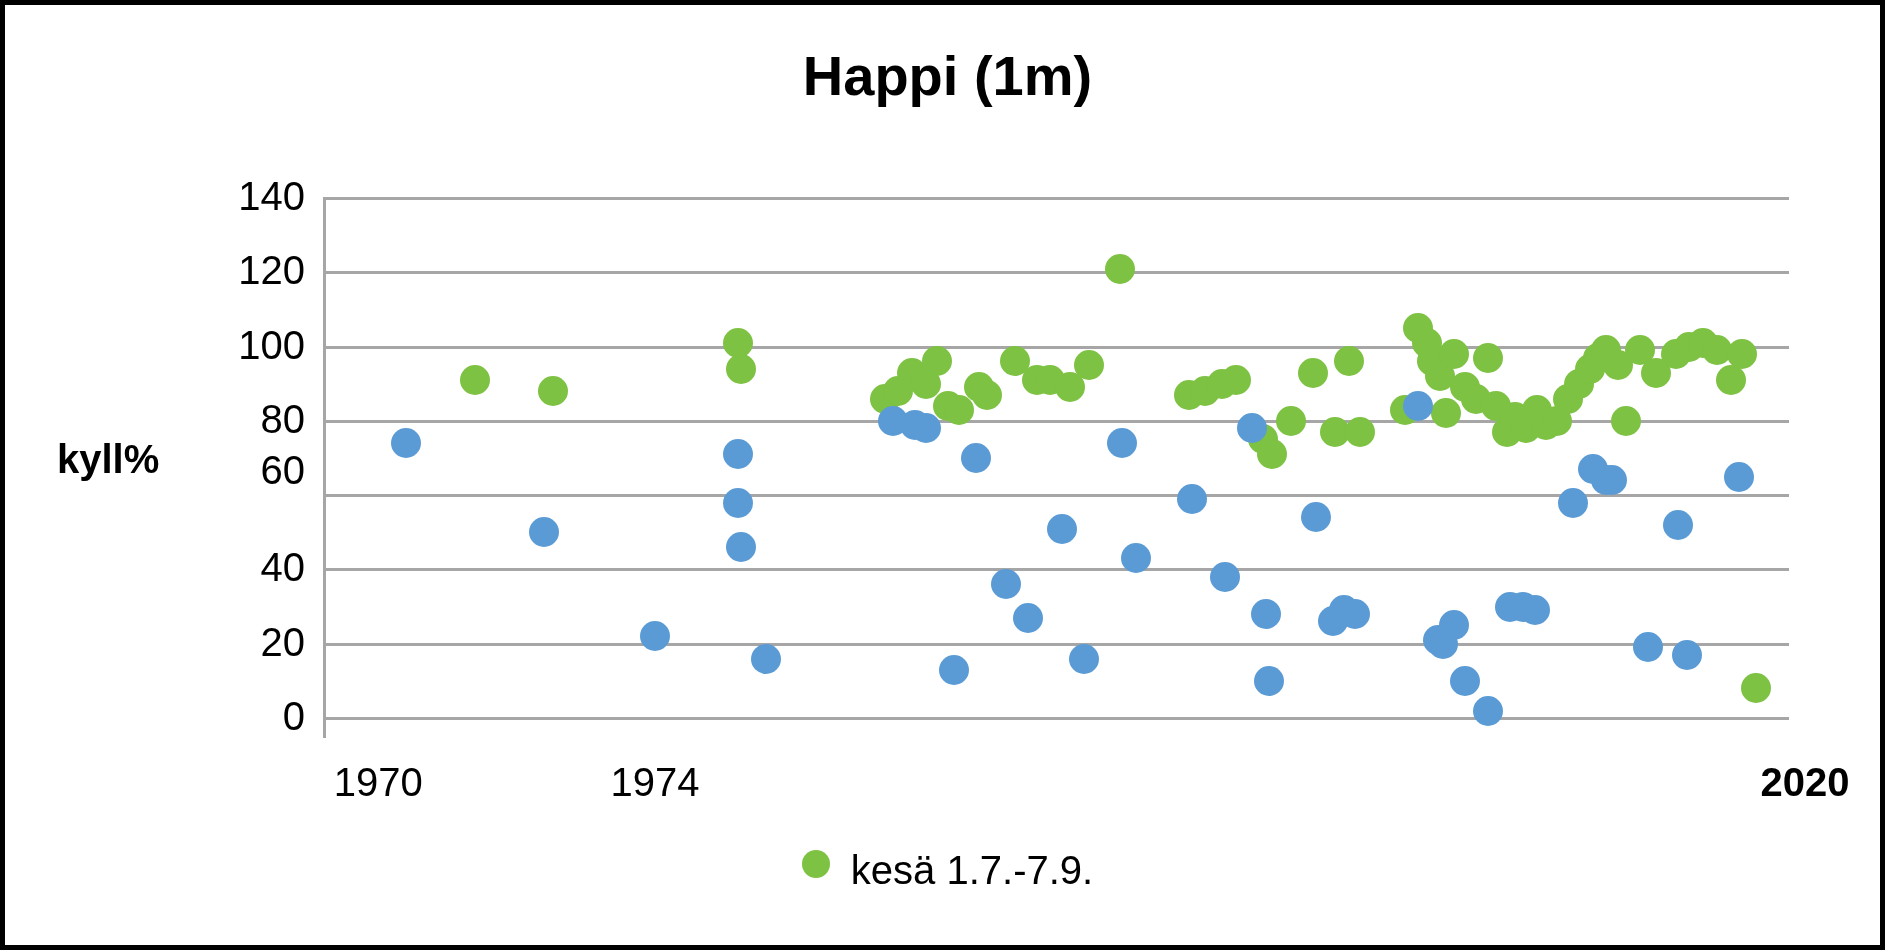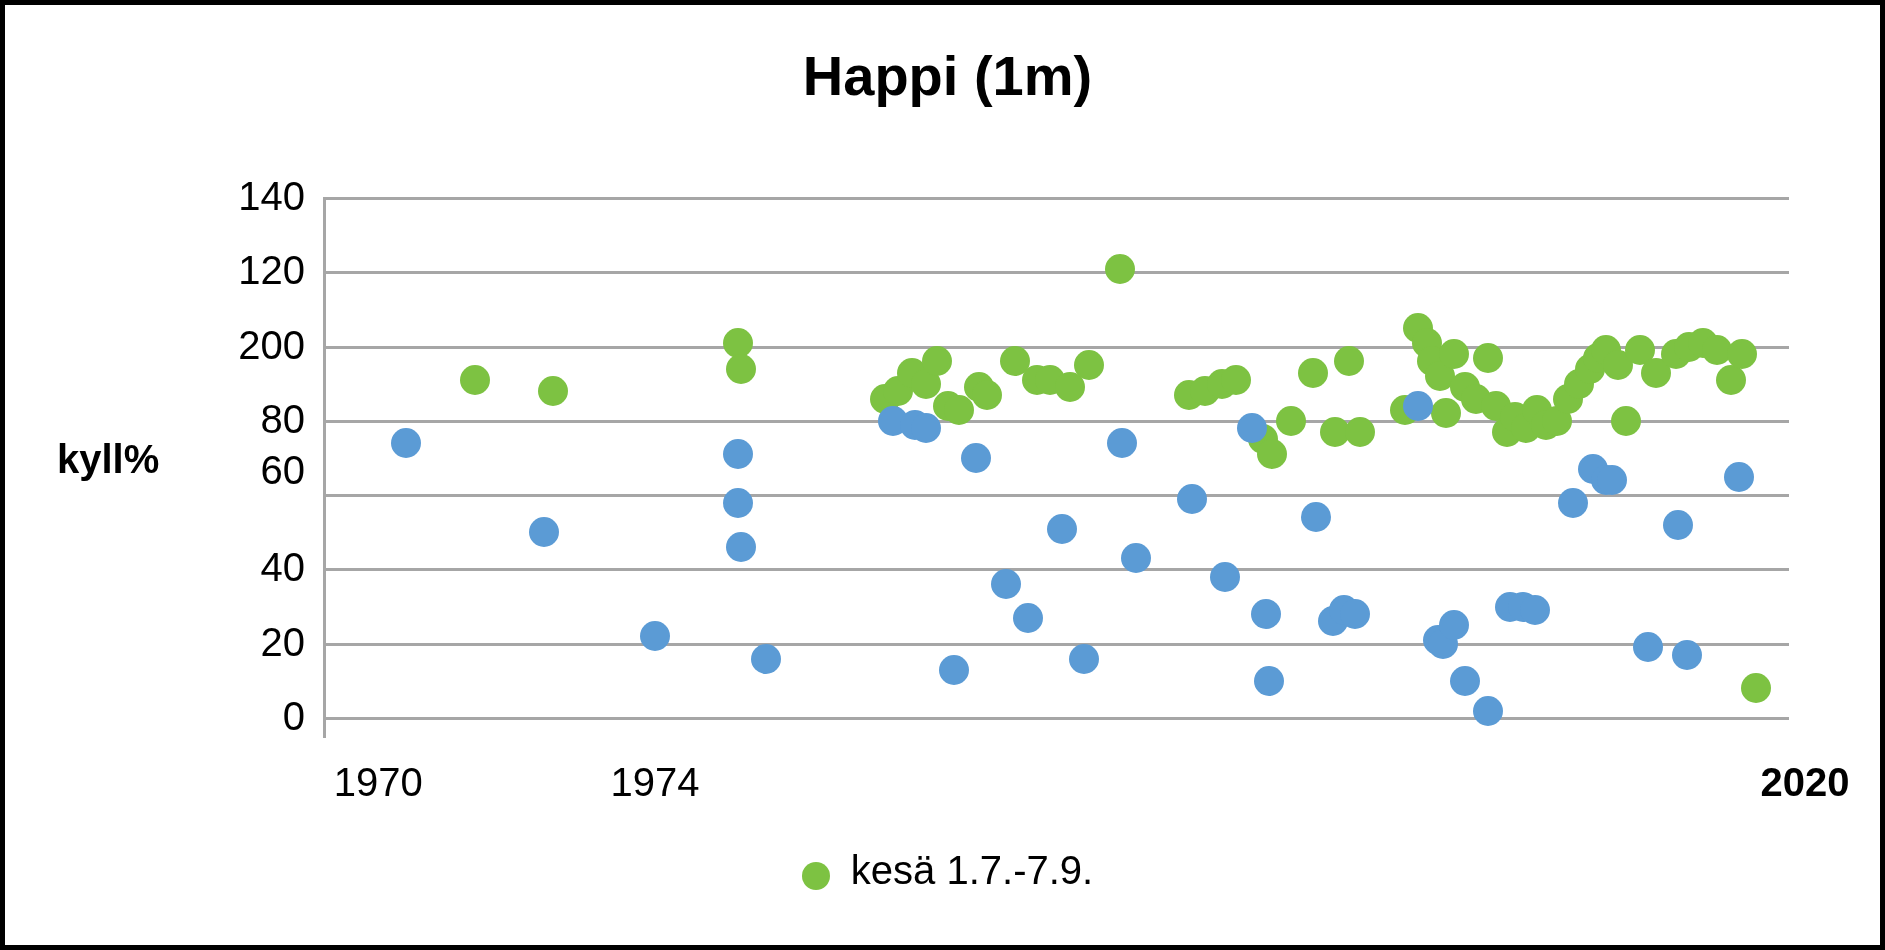--- a/index.html
+++ b/index.html
@@ -17,37 +17,37 @@
   #ytick-wrap{position:absolute;left:170px;top:0;width:130px;height:950px;}
   #yaxis-title{position:absolute;left:52px;top:432px;font-size:40px;font-weight:bold;color:#000;}
   #xtick-wrap{position:absolute;left:0;top:0;width:1885px;height:950px;}
   .xtick-label{position:absolute;top:755px;width:200px;margin-left:-100px;text-align:center;
                font-size:40px;color:#000;}
   .pt{position:absolute;border-radius:50%;}
   .pt.kesa{background:#7DC242;}
   .pt.talvi{background:#5B9BD5;}
   #legend{position:absolute;left:0;top:845px;width:1885px;display:flex;
           justify-content:center;align-items:center;gap:46px;}
-  .legend-item{display:flex;align-items:flex-end;gap:21px;}
+  .legend-item{display:flex;align-items:flex-start;gap:21px;}
   .legend-dot{width:28px;height:28px;border-radius:50%;display:inline-block;}
   .legend-text{font-size:40px;color:#000;line-height:1;}
 </style>
 </head>
 <body>
 
 <div id="frame">
 
   <div id="chart-title">Happi (1m)</div>
 
   <div id="yaxis-title">kyll%</div>
 
   <div id="ytick-wrap">
       <div class="ytick-label" style="top: 171px;">140</div>
       <div class="ytick-label" style="top: 245.286px;">120</div>
-      <div class="ytick-label" style="top: 319.571px;">200</div>
+      <div class="ytick-label" style="top: 319.571px;">100</div>
       <div class="ytick-label" style="top: 393.857px;">80</div>
       <div class="ytick-label" style="top: 445px;">60</div>
       <div class="ytick-label" style="top: 542.429px;">40</div>
       <div class="ytick-label" style="top: 616.714px;">20</div>
       <div class="ytick-label" style="top: 691px;">0</div>
     </div>
 
   <div id="yaxis-line"></div>
 
   <div id="plot">

